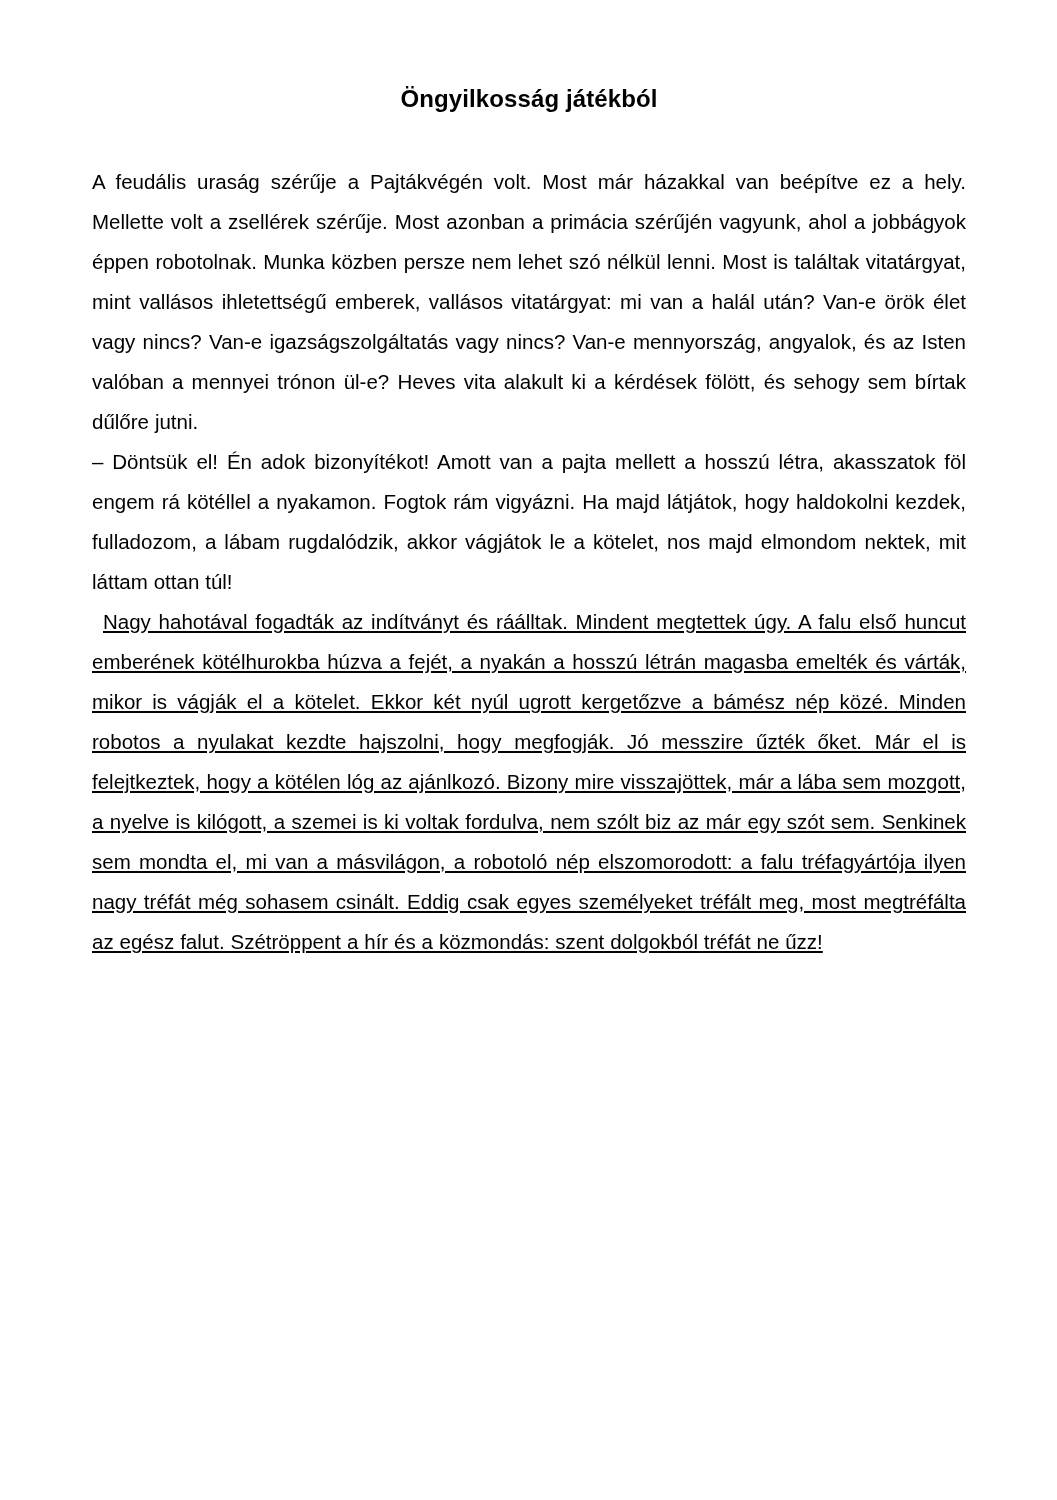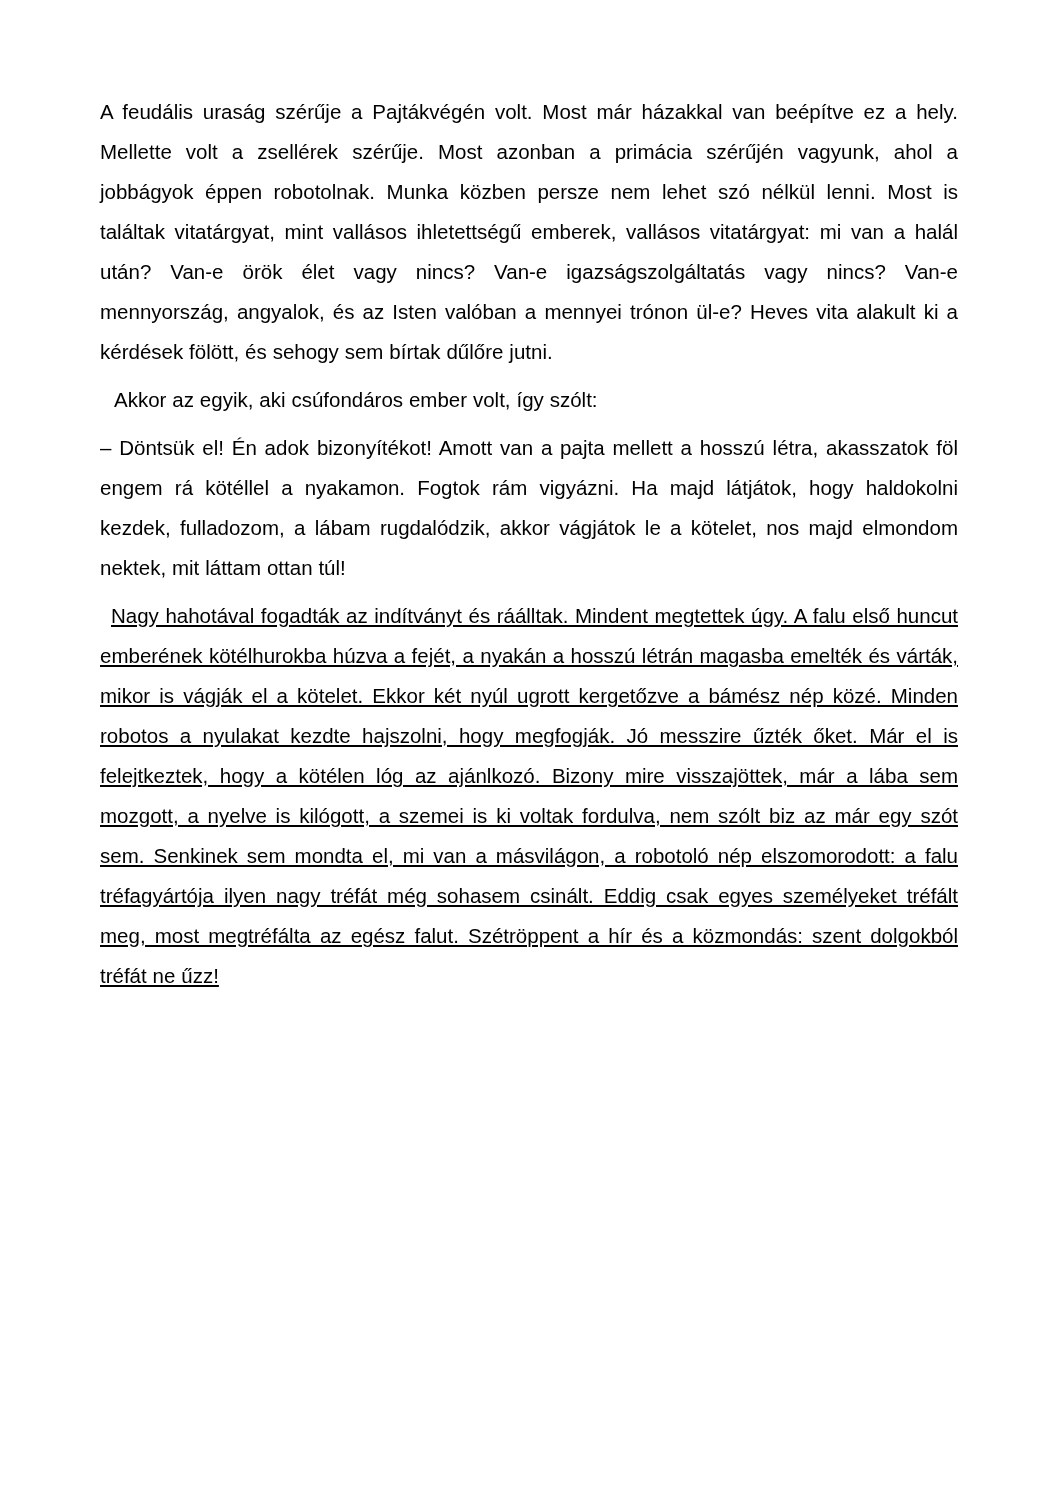--- a/index.html
+++ b/index.html
@@ -35,21 +35,21 @@
     text-align: center;
     line-height: 30px;
     margin: 0 0 48px 0;
     letter-spacing: 0.1px;
   }
   .body-text {
     font-size: 20.5px;
     line-height: 40px;
     text-align: justify;
     text-justify: inter-word;
-    margin: 8px;
+    margin: 0;
     hyphens: none;
     word-spacing: 0.2px;
   }
   .para-indent {
     text-indent: 14px;
   }
   .para-indent-sm {
     text-indent: 11px;
     text-decoration: underline;
   }
@@ -60,23 +60,23 @@
   .body-text:last-child {
     text-align-last: left;
   }
 </style>
 </head>
 <body>
 
 <div class="page">
   <div class="content">
 
+    <h1 class="doc-title">Öngyilkosság játékból</h1>
 
     <p class="body-text para-flush">A feudális uraság szérűje a Pajtákvégén volt. Most már házakkal van beépítve ez a hely. Mellette volt a zsellérek szérűje. Most azonban a primácia szérűjén vagyunk, ahol a jobbágyok éppen robotolnak. Munka közben persze nem lehet szó nélkül lenni. Most is találtak vitatárgyat, mint vallásos ihletettségű emberek, vallásos vitatárgyat: mi van a halál után? Van-e örök élet vagy nincs? Van-e igazságszolgáltatás vagy nincs? Van-e mennyország, angyalok, és az Isten valóban a mennyei trónon ül-e? Heves vita alakult ki a kérdések fölött, és sehogy sem bírtak dűlőre jutni.</p>
 
-    <p class="body-text para-indent">Akkor az egyik, aki csúfondáros ember volt, így szólt:</p>
 
     <p class="body-text para-flush">– Döntsük el! Én adok bizonyítékot! Amott van a pajta mellett a hosszú létra, akasszatok föl engem rá kötéllel a nyakamon. Fogtok rám vigyázni. Ha majd látjátok, hogy haldokolni kezdek, fulladozom, a lábam rugdalódzik, akkor vágjátok le a kötelet, nos majd elmondom nektek, mit láttam ottan túl!</p>
 
     <p class="body-text para-indent-sm">Nagy hahotával fogadták az indítványt és ráálltak. Mindent megtettek úgy. A falu első huncut emberének kötélhurokba húzva a fejét, a nyakán a hosszú létrán magasba emelték és várták, mikor is vágják el a kötelet. Ekkor két nyúl ugrott kergetőzve a bámész nép közé. Minden robotos a nyulakat kezdte hajszolni, hogy megfogják. Jó messzire űzték őket. Már el is felejtkeztek, hogy a kötélen lóg az ajánlkozó. Bizony mire visszajöttek, már a lába sem mozgott, a nyelve is kilógott, a szemei is ki voltak fordulva, nem szólt biz az már egy szót sem. Senkinek sem mondta el, mi van a másvilágon, a robotoló nép elszomorodott: a falu tréfagyártója ilyen nagy tréfát még sohasem csinált. Eddig csak egyes személyeket tréfált meg, most megtréfálta az egész falut. Szétröppent a hír és a közmondás: szent dolgokból tréfát ne űzz!</p>
 
   </div>
 </div>
 
 </body></html>

